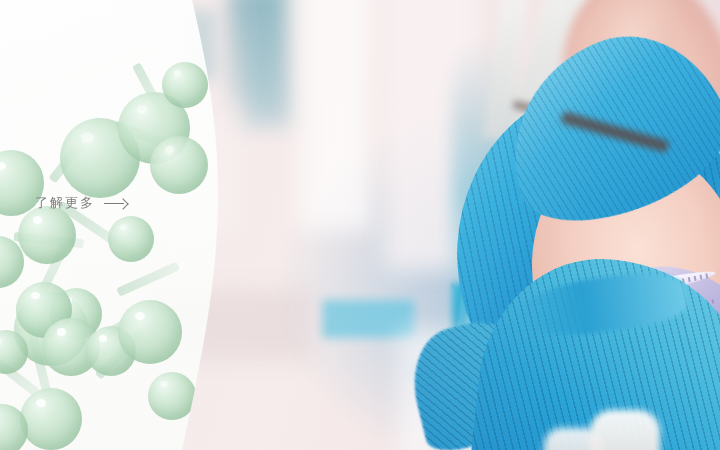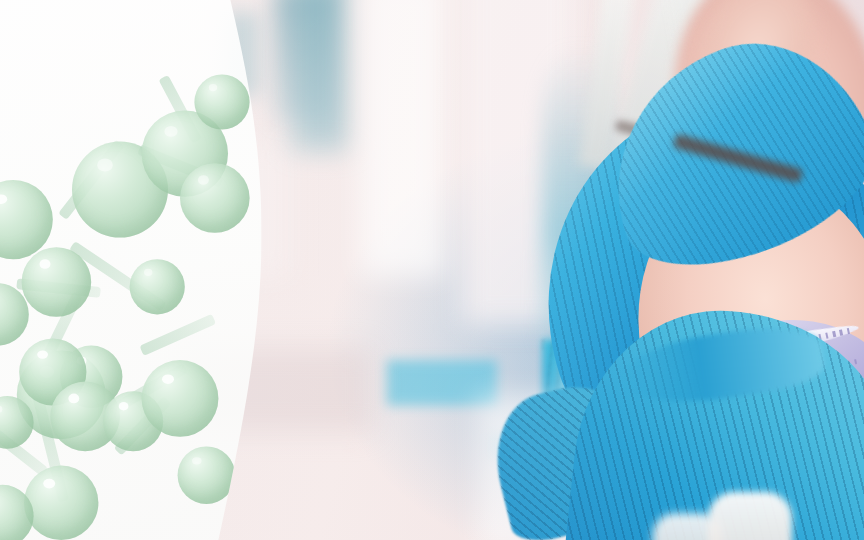--- a/index.html
+++ b/index.html
@@ -391,16 +391,20 @@
       <div class="atom dim" style="left:108px;top:216px;width:46px;height:46px;"></div>
       <div class="atom dim" style="left:148px;top:372px;width:48px;height:48px;"></div>
       <div class="atom dim" style="left:-24px;top:404px;width:52px;height:52px;"></div>
     </div>
   </div>
 
   <div class="copy">
 
 
 
+    <a href="#" class="more-link">
+      <span>了解更多</span>
+      <span class="arrow"></span>
+    </a>
 
   </div>
 
 </div>
 
 </body></html>

